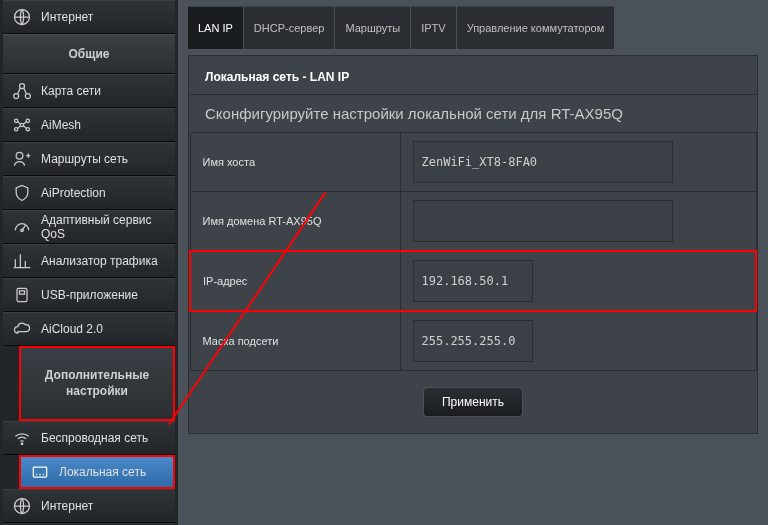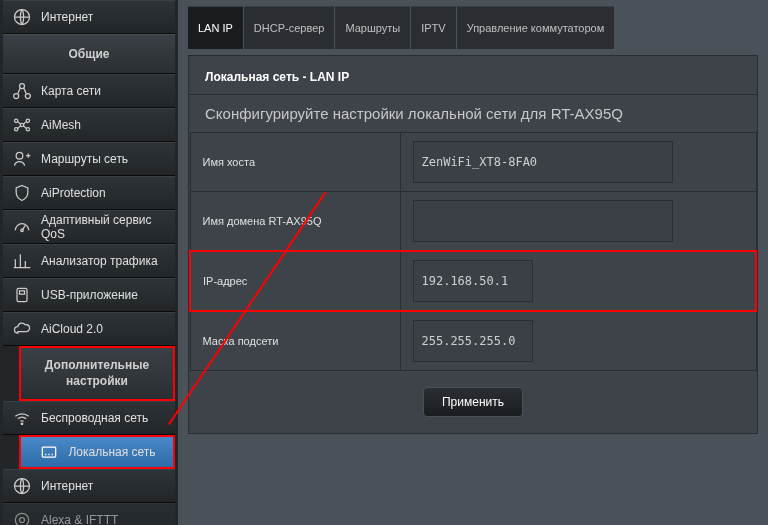--- a/index.html
+++ b/index.html
@@ -25,21 +25,20 @@
     align-items: center;
     padding: 6px 8px;
     border-bottom: 1px solid #0a0a0a;
     border-top: 1px solid #3a3f43;
     background: linear-gradient(#2e3337, #222629);
     cursor: pointer;
     min-height: 34px;
   }
   .sidebar-item.active {
     background: linear-gradient(#4a89c8, #2d6aa8);
-    justify-content: center;
   }
   .section-header {
     background: linear-gradient(#3a4045, #2a2e32);
     text-align: center;
     padding: 12px;
     font-weight: bold;
     color: #d0d0d0;
     border-top: 1px solid #4a5055;
     border-bottom: 1px solid #0a0a0a;
     font-size: 12px;
@@ -215,21 +214,21 @@
     </div>
     <div class="sidebar-item">
       <span class="icon-wrap">
         <svg viewBox="0 0 24 24" width="20" height="20" fill="none" stroke="#ccc" stroke-width="1.5">
             <path d="M7 17a4 4 0 010-8 5 5 0 019-2 4 4 0 012 8H7z"></path>
           </svg>
       </span>
       <span class="sidebar-label">AiCloud 2.0</span>
     </div>
 
-    <div class="section-header highlight-box" style="padding:10px 4px;line-height:1.3">Дополнительные настройки</div>
+    <div class="section-header highlight-box" style="padding:20px 4px;line-height:1.3">Дополнительные настройки</div>
 
     <div class="sidebar-item">
       <span class="icon-wrap">
         <svg viewBox="0 0 24 24" width="20" height="20" fill="none" stroke="#ccc" stroke-width="1.5">
             <path d="M4 10a12 12 0 0116 0M7 13a8 8 0 0110 0M10 16a4 4 0 014 0"></path>
             <circle cx="12" cy="19" r="1" fill="#ccc"></circle>
           </svg>
       </span>
       <span class="sidebar-label">Беспроводная сеть</span>
     </div>

